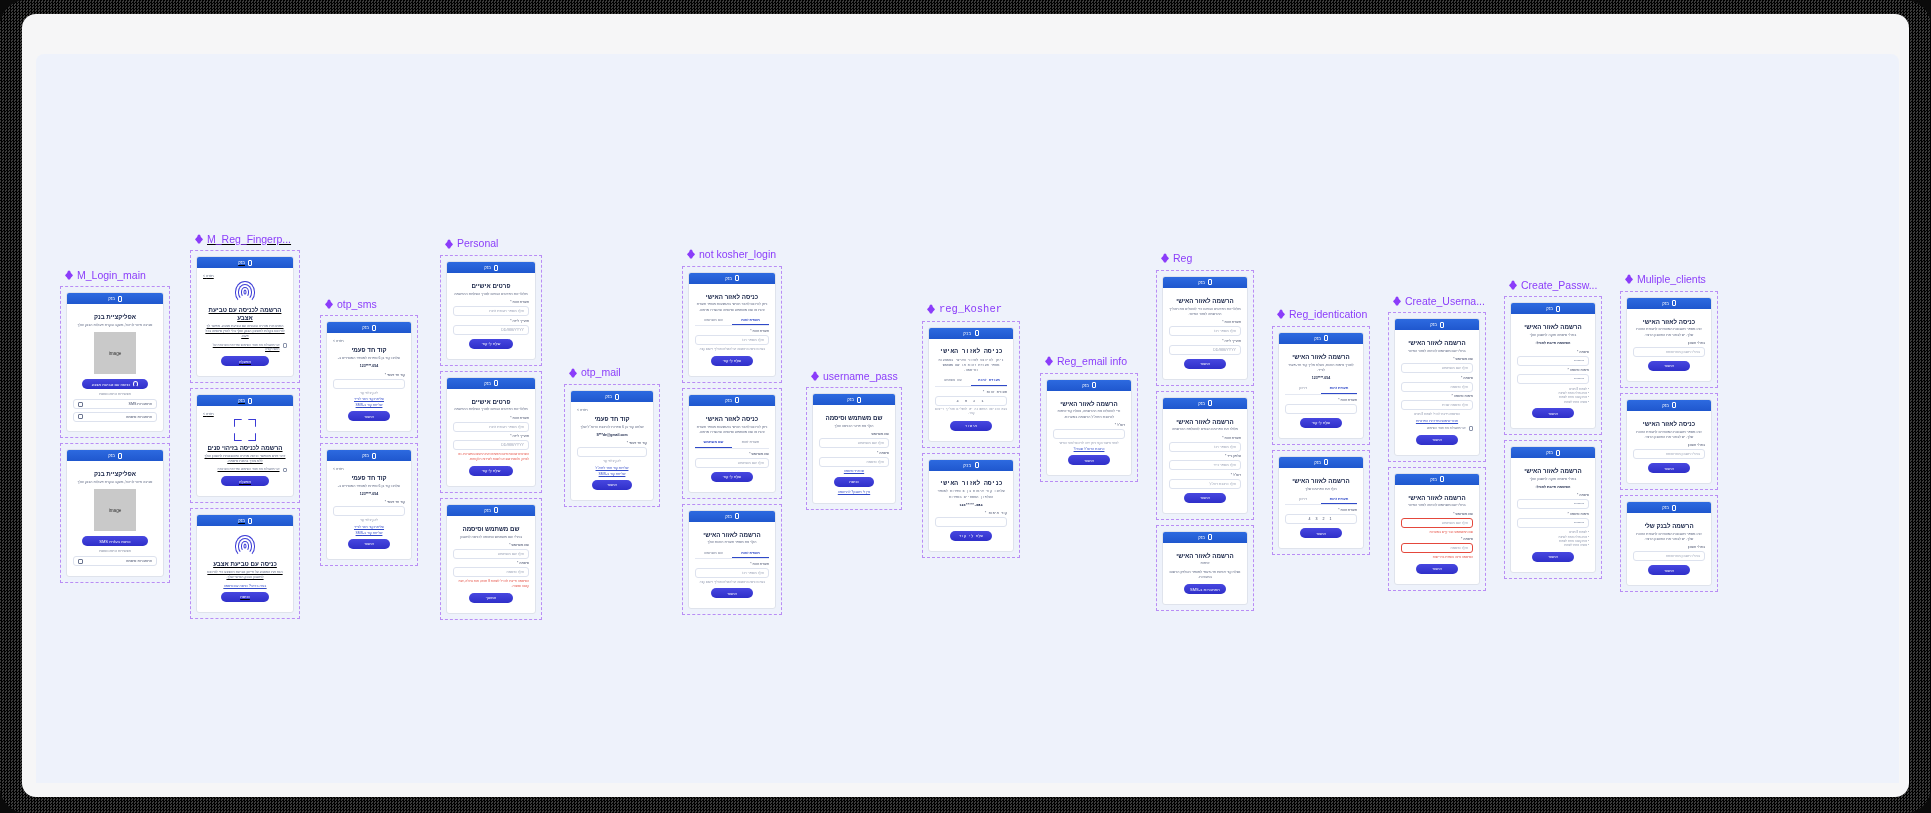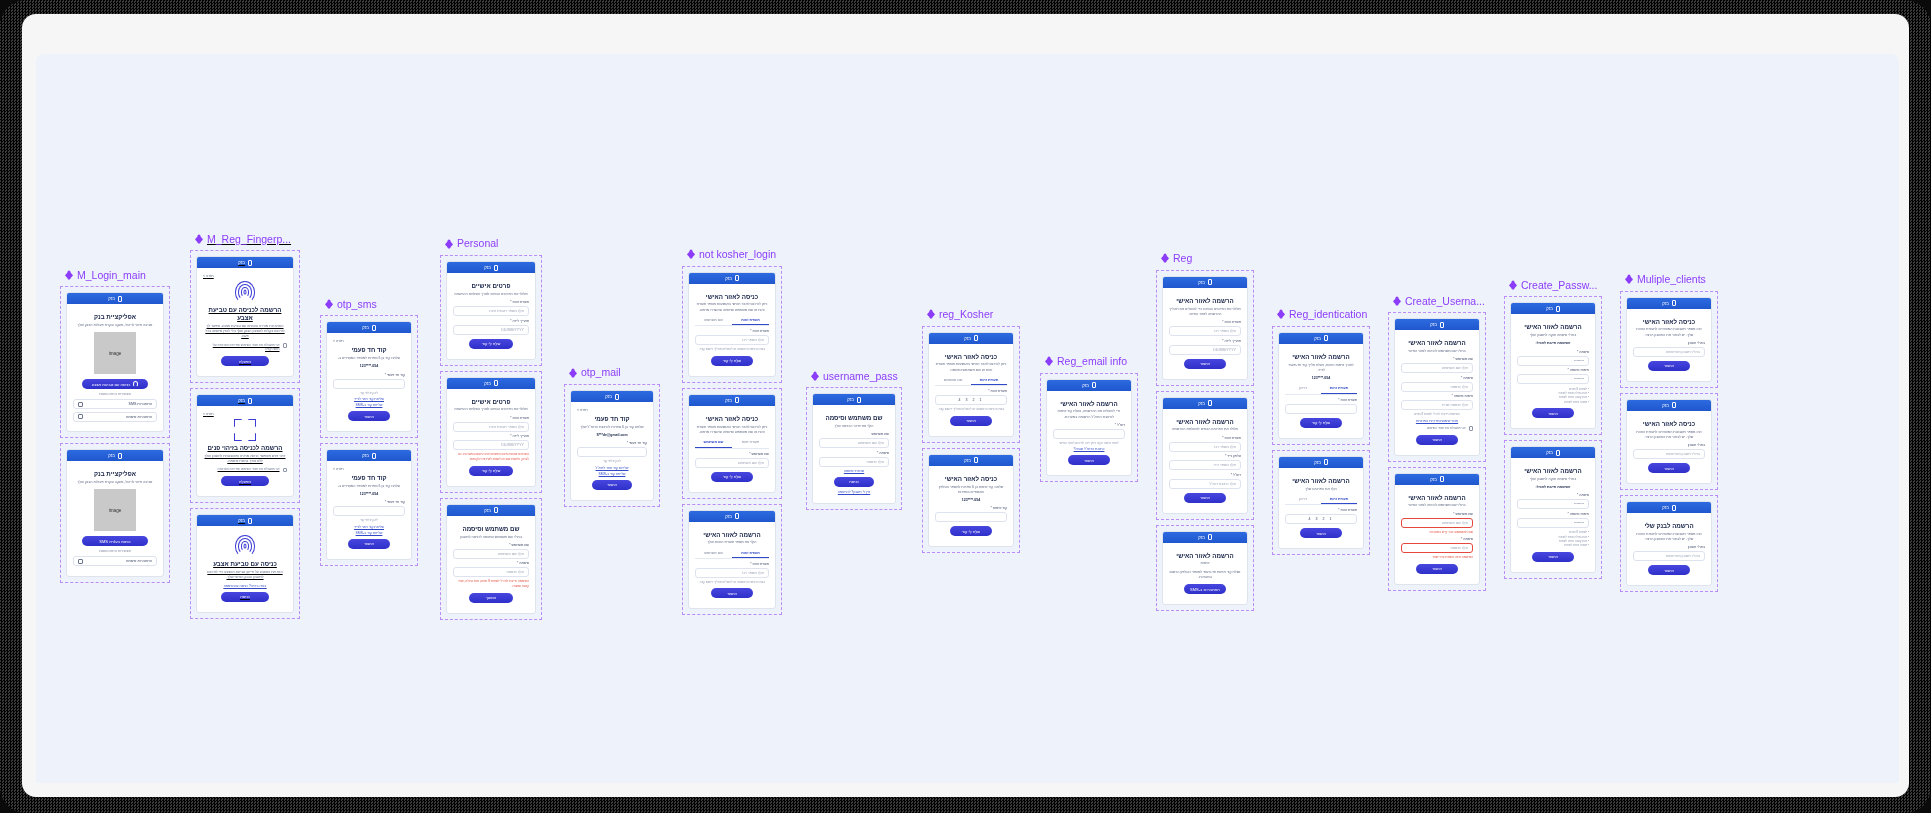--- a/index.html
+++ b/index.html
@@ -535,21 +535,21 @@
                   <div class="input">הזן/י סיסמה</div>
                   <div class="linktxt">שכחתי סיסמה</div>
                   <div class="btn">
                     <span>כניסה</span>
                   </div>
                   <div class="linktxt">אין לי חשבון? להרשמה</div>
                 </div>
               </div>
             </div>
           </div>
-          <div class="col" style="width: 98px; margin-left: 20px; margin-top: 24px;">
+          <div class="col" style="width: 98px; margin-left: 20px; margin-top: 24px; font-family: Liberation Mono, monospace;">
             <div class="frame-title">
               <span class="cmp-ico"></span>
               <span>reg_Kosher</span>
             </div>
             <div class="cmp-wrap">
               <div class="phone">
                 <div class="statusbar">
                   <span class="sb-txt">בנק</span>
                   <span class="sb-ico"></span>
                 </div>

